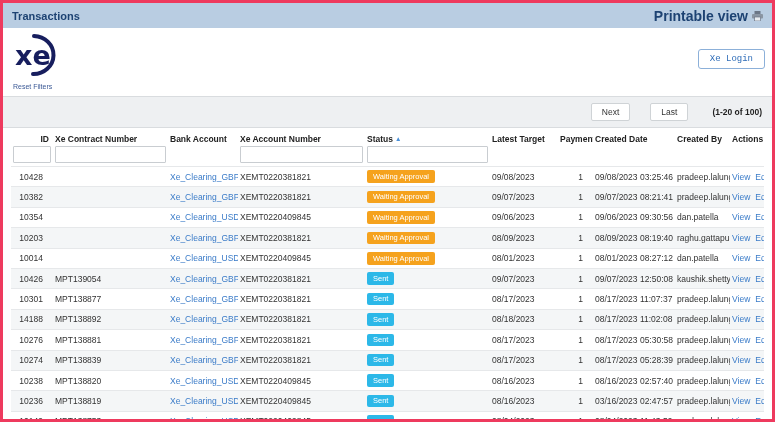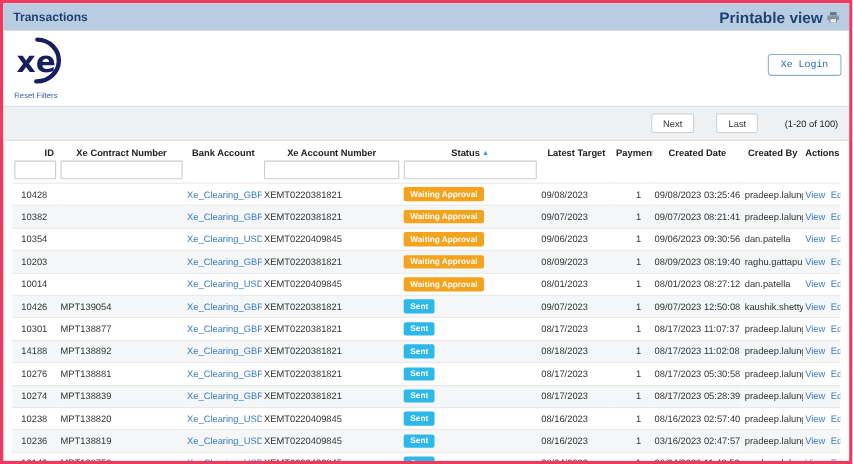--- a/index.html
+++ b/index.html
@@ -15,34 +15,34 @@
   .subheader{flex:none;height:68px;position:relative;background:#fff;}
   .logo-block{position:absolute;left:10px;top:3px;}
   .reset{font-size:7px;color:#3C5A96;margin-top:0;cursor:pointer;}
   .action-buttons{position:absolute;right:7px;top:21px;display:flex;align-items:flex-start;gap:5px;font-family:Liberation Mono, monospace;}
   .btn-blue{background:#fff;border:1px solid #8CB0D9;color:#2F6DB8;font-size:9px;padding:4px 11px;border-radius:3px;font-family:inherit;cursor:pointer;}
   .highlight{display:inline-flex;border:3px solid #E30613;padding:8px 4px;}
 
   
   .gridbar{flex:none;height:30px;background:#EEF0F2;border-top:1px solid #D9DCDF;border-bottom:1px solid #D9DCDF;display:flex;justify-content:flex-end;align-items:center;gap:20px;padding:0 10px;}
   .pg-btn{background:#fff;border:1px solid #CFD3D6;border-radius:2px;font-size:8.5px;color:#333;padding:3px 10px;font-family:inherit;cursor:pointer;}
-  .range{font-size:8.5px;color:#222;font-weight:normal;margin-left:4px;}
+  .range{font-size:8.5px;color:#222;font-weight:bold;margin-left:4px;}
 
   
   table{border-collapse:collapse;table-layout:fixed;margin:0 8px;width:753px;font-size:8.5px;color:#333;}
-  thead th{text-align:center;font-size:8.5px;font-weight:bold;color:#222;padding:6px 2px 0 2px;white-space:nowrap;overflow:hidden;cursor:pointer;}
+  thead th{text-align:left;font-size:8.5px;font-weight:bold;color:#222;padding:6px 2px 0 2px;white-space:nowrap;overflow:hidden;cursor:pointer;}
   th.r{text-align:right;padding-right:4px;}
   .sort{color:#4A90D9;font-size:6.5px;margin-left:2px;vertical-align:1px;}
   .filter-row td{padding:2px 2px 3px 2px;}
   input.filter{box-sizing:border-box;height:17px;width:100%;border:1px solid #C9CDD1;border-radius:1px;font-family:inherit;font-size:8.5px;padding:0 2px;}
   tbody td{height:19.4px;padding:0 2px;border-top:1px solid #E6E8EA;white-space:nowrap;overflow:hidden;}
   tbody tr.alt{background:#F4F6F7;}
   td.r{text-align:right;padding-right:10px;}
   a{color:#3A7BC8;text-decoration:none;cursor:pointer;}
-  .badge{display:inline-block;color:#fff;font-weight:bold;font-size:7.5px;padding:2.5px 6px;border-radius:2px;line-height:1;}
+  .badge{display:inline-block;color:#fff;font-weight:normal;font-size:7.5px;padding:2.5px 6px;border-radius:2px;line-height:1;}
   .actions a{margin-right:5px;}
 </style>
 </head>
 <body>
 
 <div class="frame">
 
   <div class="topbar">
     <span class="title">Transactions</span>
     <span class="printable">

